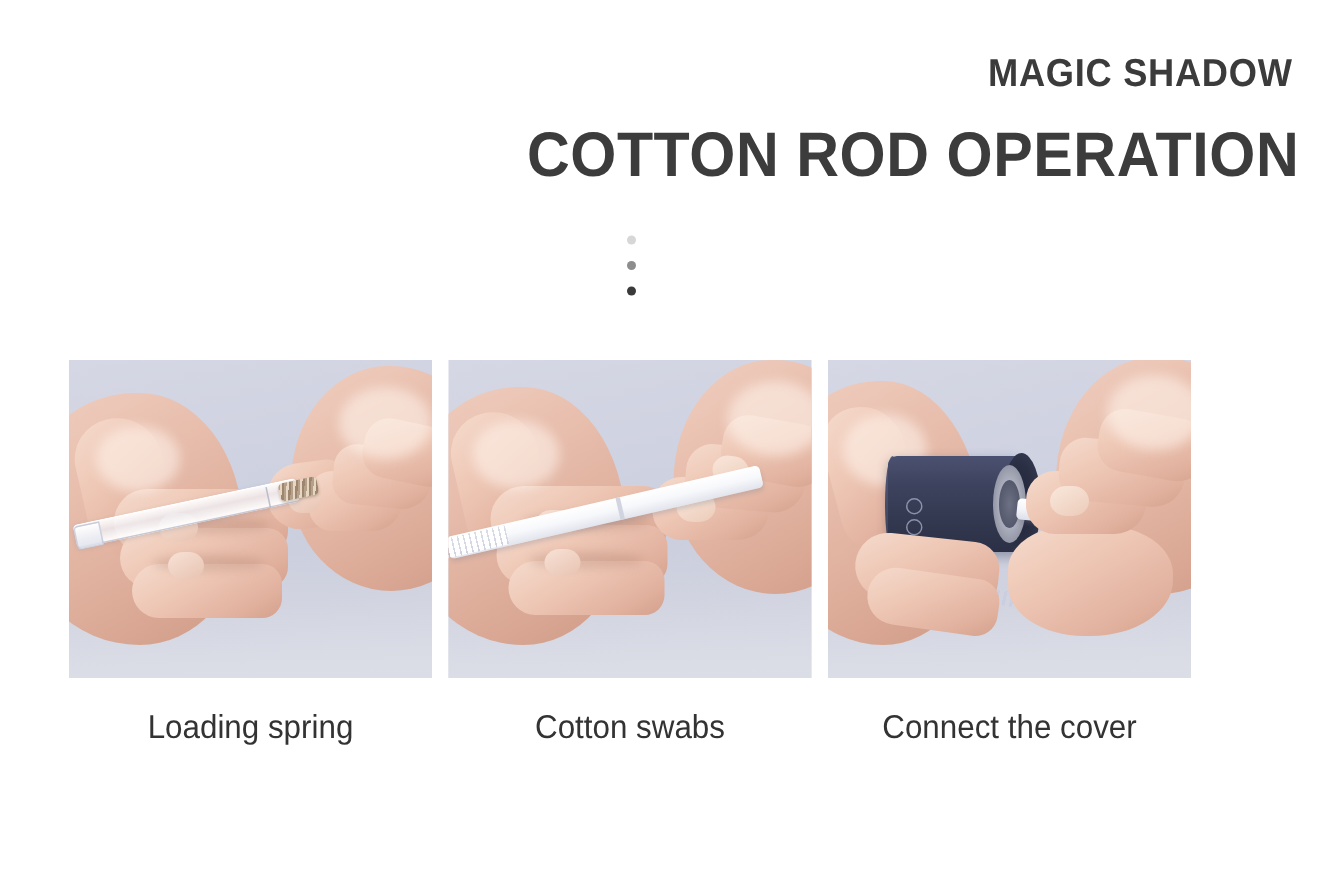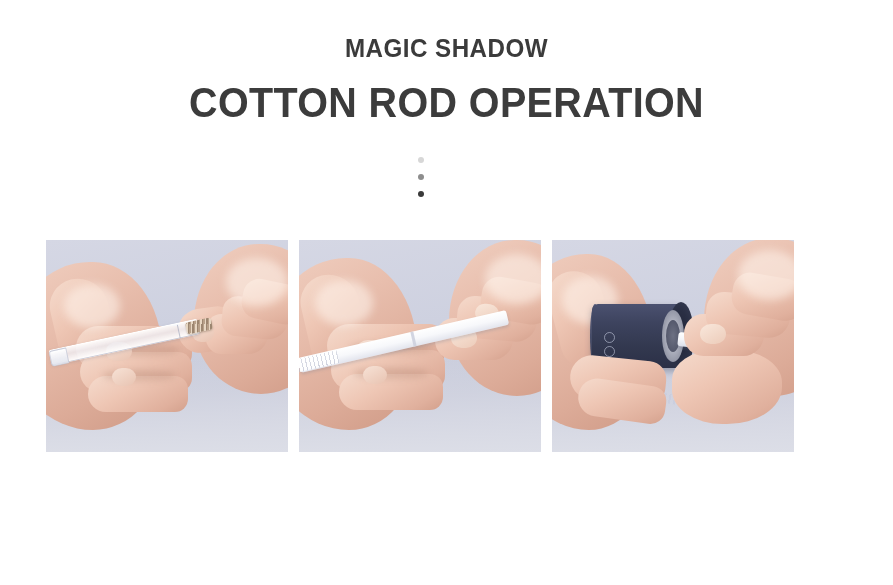--- a/index.html
+++ b/index.html
@@ -5,21 +5,21 @@
   * { margin:0; padding:0; box-sizing:border-box; }
   html,body{
     width:893px; height:585px;
     background:#ffffff;
     font-family:"Liberation Sans", sans-serif;
     overflow:hidden;
   }
   .page{ position:relative; width:893px; height:585px; background:#fff; }
 
   
-  .header{ position:absolute; left:0; top:0; width:893px; text-align:center; }
+  .header{ position:absolute; left:0; top:0; width:893px; text-align:right; }
   .eyebrow{
     font-size:26px; font-weight:bold; letter-spacing:.5px;
     color:#3b3b3b; line-height:1; padding-top:35px;
     transform:scaleX(.93); transform-origin:center;
   }
   .headline{
     font-size:42px; font-weight:bold; letter-spacing:.4px;
     color:#3c3c3c; line-height:1; padding-top:21px;
     transform:scaleX(.94); transform-origin:center;
   }
@@ -355,14 +355,19 @@
       </div>
 
       <div class="hand">
         <div class="skin lt lh-f1"></div>
         <div class="skin lt lh-f2"></div>
       </div>
     </div>
 
   </div>
 
+  <div class="captions">
+    <div class="caption">Loading spring</div>
+    <div class="caption">Cotton swabs</div>
+    <div class="caption">Connect the cover</div>
+  </div>
 
 </div>
 
 </body></html>

